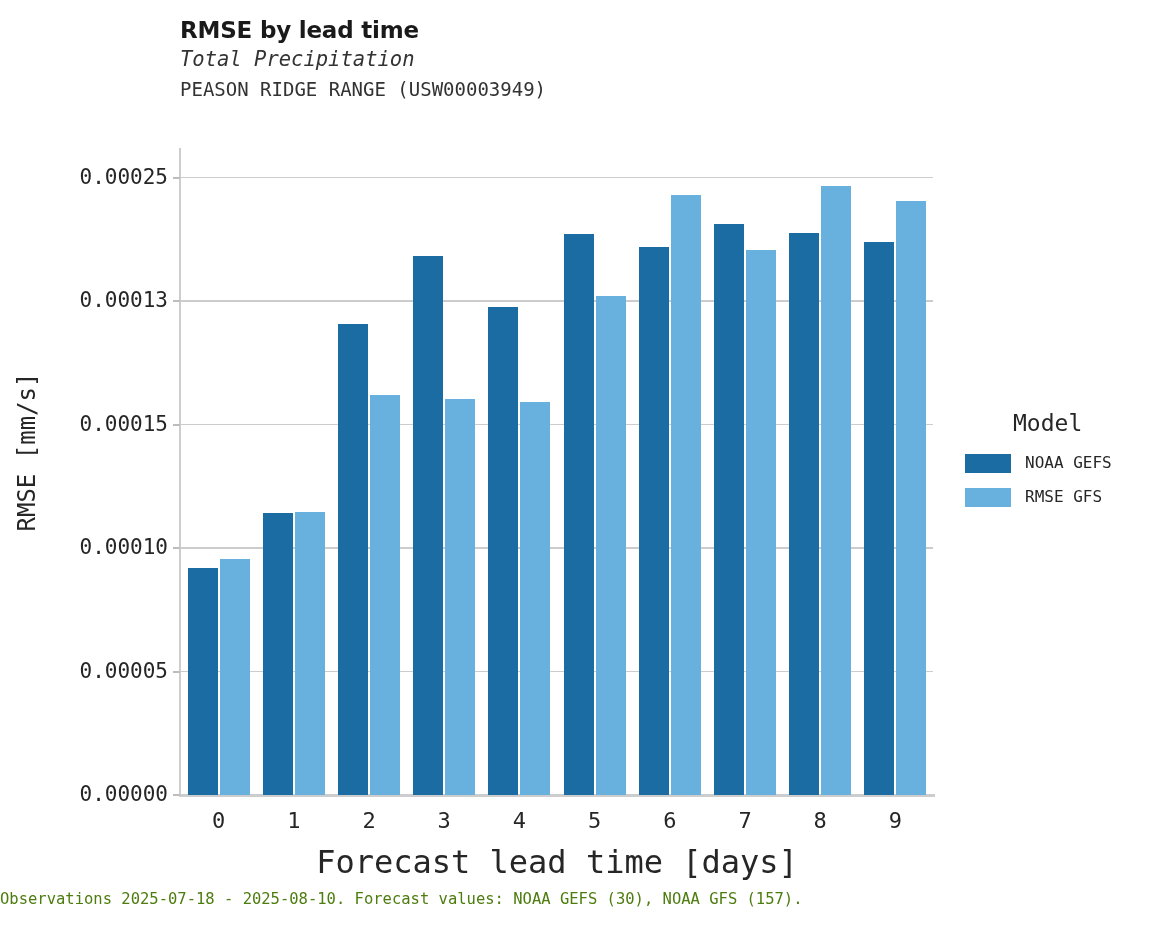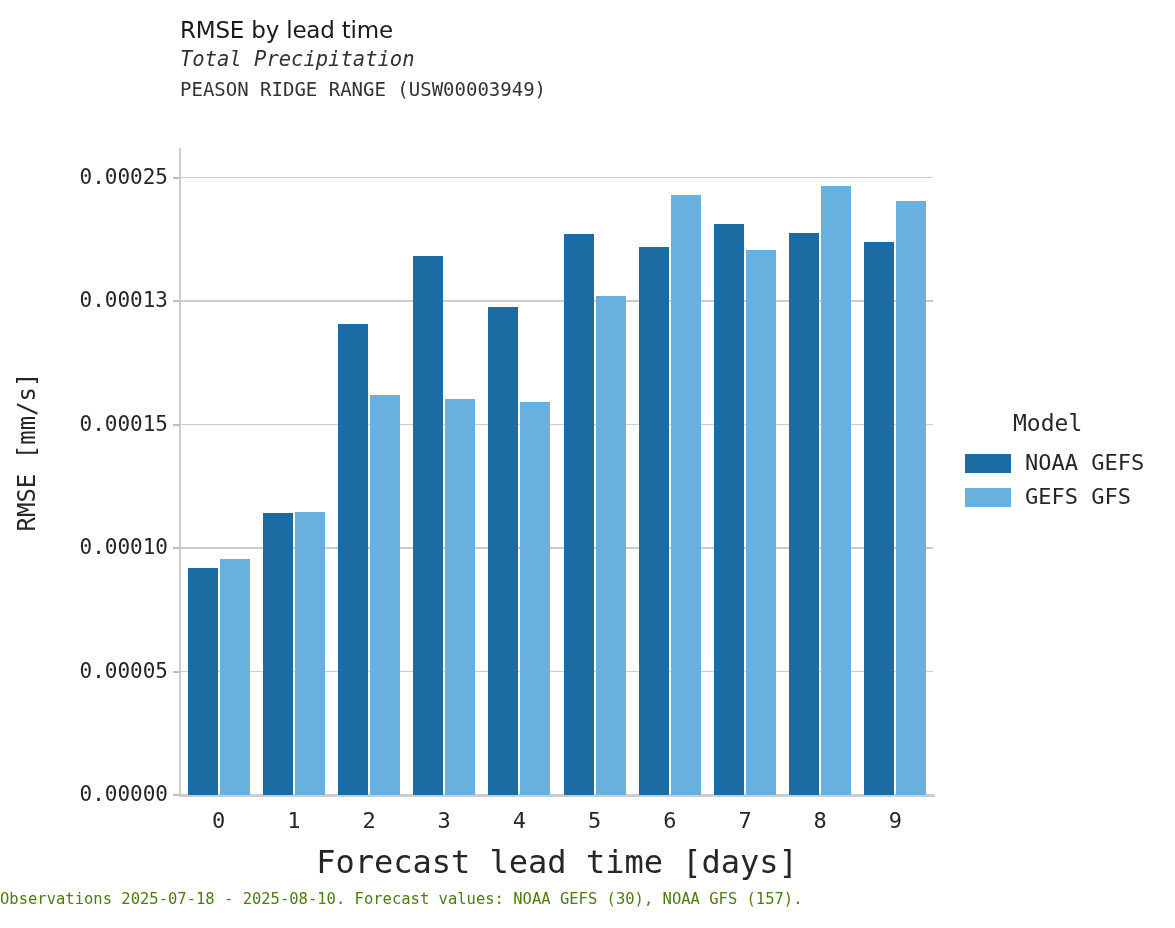--- a/index.html
+++ b/index.html
@@ -8,21 +8,21 @@
     background:#ffffff;
     font-family:"DejaVu Sans Mono", monospace;
     color:#262626;
     overflow:hidden;
     position:relative;
   }
   
   #title-block{position:absolute;left:180px;top:16px;width:700px;}
   #chart-title{
     font-family:"DejaVu Sans","Liberation Sans",sans-serif;
-    font-weight:normal;font-size:23px;line-height:28px;color:#1a1a1a;
+    font-weight:bold;font-size:23px;line-height:28px;color:#1a1a1a;
     letter-spacing:-0.2px;
   }
   #chart-subtitle{
     font-family:"DejaVu Sans Mono",monospace;
     font-size:20.5px;line-height:30px;color:#333333;white-space:pre;font-style:italic;
   }
   #chart-station{
     font-family:"DejaVu Sans Mono",monospace;
     font-size:19px;line-height:30px;color:#333333;white-space:pre;
   }
@@ -71,21 +71,21 @@
   }
   
   #legend{position:absolute;left:965px;top:408px;width:210px;}
   #legend-title{
     font-size:23px;line-height:30px;color:#262626;margin-left:48px;margin-bottom:8px;
     white-space:pre;
   }
   .legend-row{display:flex;align-items:center;height:34px;}
   .legend-swatch{width:46px;height:19px;flex:0 0 auto;}
   .legend-label{
-    margin-left:14px;font-size:22px;line-height:22px;color:#262626;white-space:pre;
+    margin-left:14px;font-size:16px;line-height:22px;color:#262626;white-space:pre;
   }
   
   #footer-note{
     position:absolute;left:0;top:889px;width:1120px;text-align:left;
     font-size:15.5px;line-height:20px;color:#4d7c0f;white-space:pre;
   }
 </style>
 </head>
 <body>
 
@@ -155,18 +155,18 @@
 
 <div id="legend">
   <div id="legend-title">Model</div>
   <div id="legend-rows">
       <div class="legend-row">
         <span class="legend-swatch" style="background: rgb(27, 108, 163);"></span>
         <span class="legend-label">NOAA GEFS</span>
       </div>
       <div class="legend-row">
         <span class="legend-swatch" style="background: rgb(104, 176, 221);"></span>
-        <span class="legend-label">GEFS GFS</span>
+        <span class="legend-label">RMSE GFS</span>
       </div>
     </div>
 </div>
 
 <div id="footer-note">Observations 2025-07-18 - 2025-08-10. Forecast values: NOAA GEFS (30), NOAA GFS (157).</div>
 
 </body></html>

